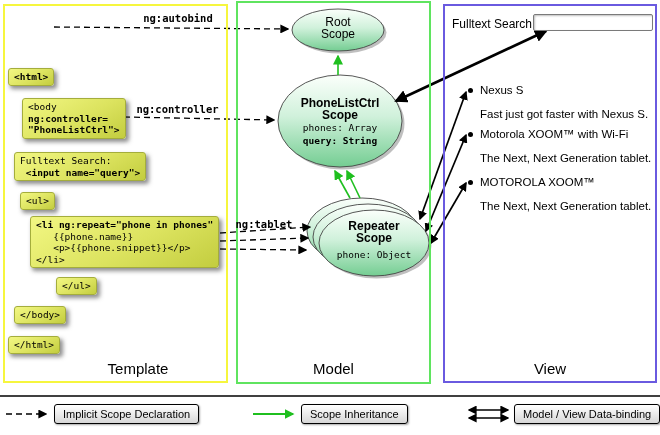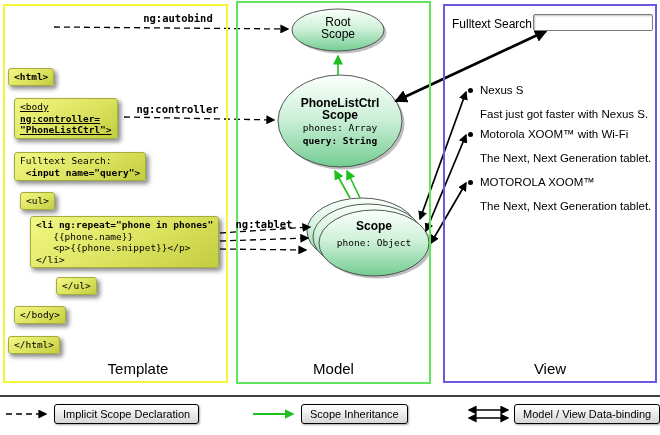--- a/index.html
+++ b/index.html
@@ -17,21 +17,21 @@
 
   .codebox{position:absolute;
     background:linear-gradient(150deg,#f2f783 0%,#dce35f 55%,#c3cd3f 100%);
     border:1px solid #a4ad3c;border-radius:3px;padding:2px 5px;
     box-shadow:2.5px 3px 4px rgba(50,50,50,0.55);
     font-family:"DejaVu Sans Mono","Liberation Mono",monospace;
     font-size:9.5px;line-height:11.5px;color:#000;}
   .code-line{white-space:pre;}
   .b{font-weight:bold;}
   #cb-html-open{left:8px;top:20px;margin-top:48px;}
-  #cb-body-open{left:14px;top:98px;text-decoration:underline;}
+  #cb-body-open{left:22px;top:98px;}
   #cb-fulltext{left:14px;top:152px;}
   #cb-ul-open{left:20px;top:192px;}
   #cb-li{left:30px;top:216px;}
   #cb-ul-close{left:20px;top:277px;margin-left:36px;}
   #cb-body-close{left:14px;top:306px;}
   #cb-html-close{left:8px;top:336px;}
 
   .arrow-label{position:absolute;font-family:"DejaVu Sans Mono","Liberation Mono",monospace;
     font-weight:bold;font-size:10.5px;color:#000;text-align:center;white-space:nowrap;}
   #al-autobind{left:133px;top:12px;width:90px;}
@@ -169,20 +169,21 @@
     <div class="scope-title">Root</div>
     <div class="scope-title">Scope</div>
   </div>
   <div class="scope-text" id="st-phonelist">
     <div class="scope-title b">PhoneListCtrl</div>
     <div class="scope-title b">Scope</div>
     <div class="scope-prop">phones: Array</div>
     <div class="scope-prop b">query: String</div>
   </div>
   <div class="scope-text" id="st-repeater">
+    <div class="scope-title b">Repeater</div>
     <div class="scope-title b">Scope</div>
     <div class="scope-prop">phone: Object</div>
   </div>
 
   <div class="search-label">Fulltext Search:</div>
   <input class="search-input" type="text" value="" style="">
 
   <div class="bullet" style="left:468px;top:88px;"></div>
   <div class="v-title" style="left:480px;top:84px;">Nexus S</div>
   <div class="v-desc" style="left:480px;top:108px;">Fast just got faster with Nexus S.</div>

